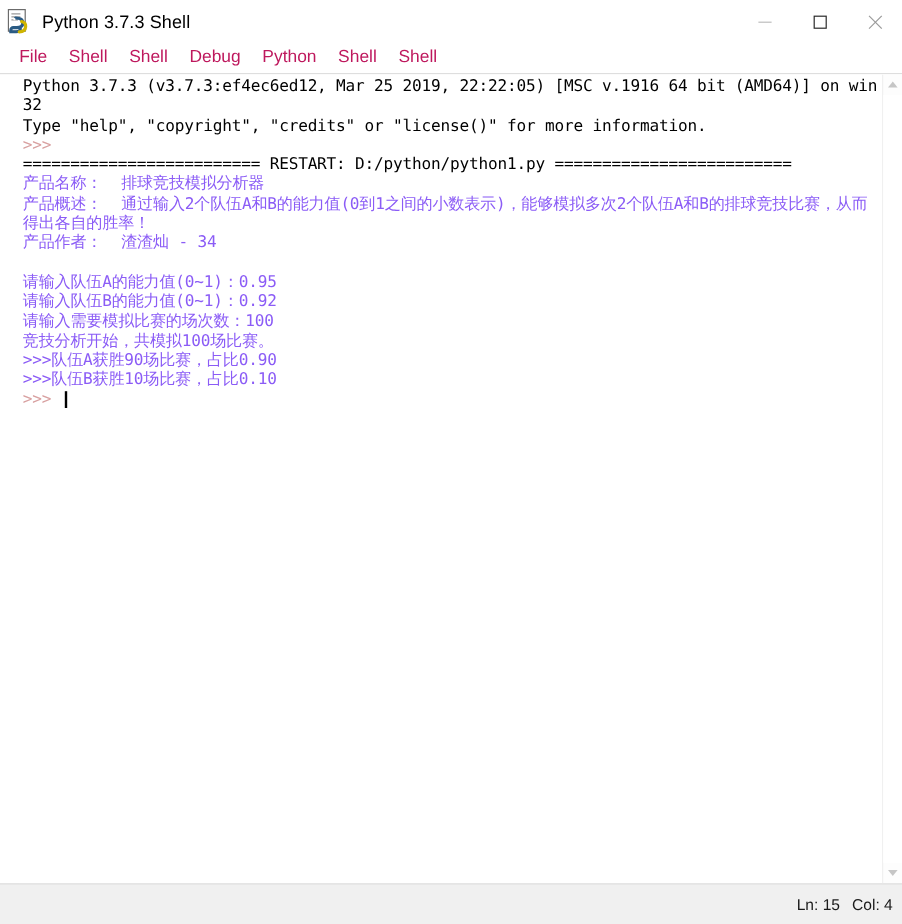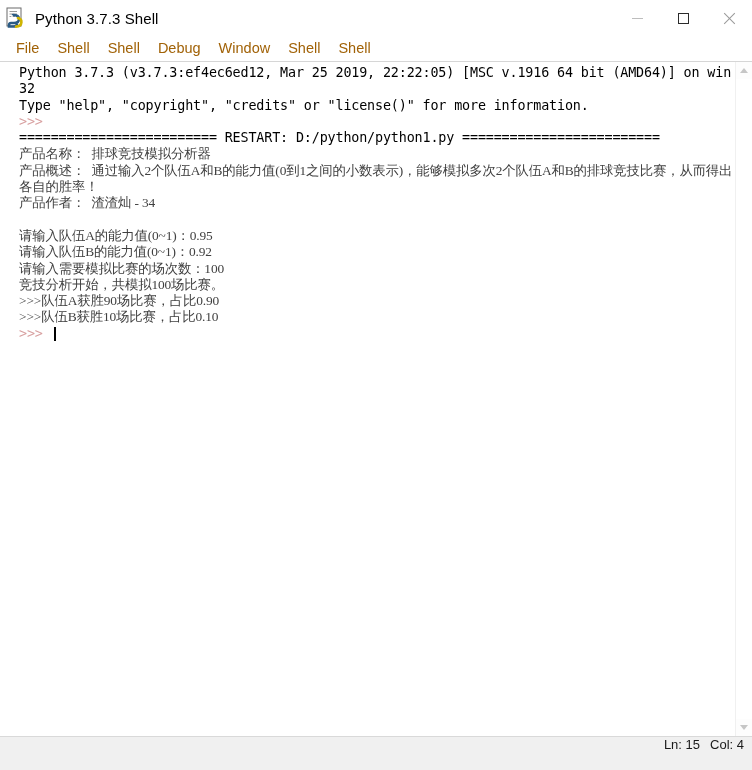--- a/index.html
+++ b/index.html
@@ -104,21 +104,21 @@
     min-height: 26px;
     background: #ffffff;
     display: flex;
     align-items: center;
     padding-left: 7px;
     border-bottom: 1px solid #d6d6d6;
     box-sizing: border-box;
   }
   .menu-item {
     font-size: 14.5px;
-    color: #a16207;
+    color: #be185d;
     padding: 0 9px;
     line-height: 25px;
     white-space: nowrap;
     font-family: "Liberation Sans", sans-serif;
   }
 
   
   .content {
     flex: 1;
     display: flex;
@@ -139,21 +139,21 @@
     font-size: 13.4px;
     line-height: 16.3px;
     white-space: pre-wrap;
     word-break: break-all;
     padding: 3px 2px 0 3px;
     color: #000000;
     letter-spacing: -0.15px;
   }
   .ln { display: block; white-space: pre-wrap; }
   .c-black  { color: #000000; }
-  .c-blue   { color: #404040; font-family: Liberation Serif, serif; }
+  .c-blue   { color: #8b5cf6; }
   .c-prompt { color: #d8a0a0; }
   .caret {
     display: inline-block;
     width: 2px;
     height: 14px;
     background: #000000;
     vertical-align: -3px;
     margin-left: 3px;
   }
 
@@ -202,21 +202,21 @@
     background: #f2f2f2;
   }
 
   
   .statusbar {
     height: 34px;
     min-height: 26px;
     background: #f0f0f0;
     border-top: 1px solid #d9d9d9;
     display: flex;
-    align-items: flex-start;
+    align-items: center;
     justify-content: flex-end;
     padding-right: 8px;
     box-sizing: border-box;
   }
   .status-text {
     font-size: 13px;
     color: #1a1a1a;
     font-family: "Liberation Sans", sans-serif;
     margin-left: 10px;
     white-space: nowrap;
@@ -253,21 +253,21 @@
         <span class="glyph-close"></span>
       </div>
     </div>
   </div>
 
   <div class="menubar">
     <div class="menu-item">File</div>
     <div class="menu-item">Shell</div>
     <div class="menu-item">Shell</div>
     <div class="menu-item">Debug</div>
-    <div class="menu-item">Window</div>
+    <div class="menu-item">Python</div>
     <div class="menu-item">Shell</div>
     <div class="menu-item">Shell</div>
   </div>
 
   <div class="content">
     <div class="textarea">
       <div class="codewrap" id="shell-output"><span class="ln c-black">Python 3.7.3 (v3.7.3:ef4ec6ed12, Mar 25 2019, 22:22:05) [MSC v.1916 64 bit (AMD64)] on win32</span><span class="ln c-black">Type "help", "copyright", "credits" or "license()" for more information.</span><span class="ln c-prompt">&gt;&gt;&gt; </span><span class="ln c-black">========================= RESTART: D:/python/python1.py =========================</span><span class="ln c-blue">产品名称：  排球竞技模拟分析器</span><span class="ln c-blue">产品概述：  通过输入2个队伍A和B的能力值(0到1之间的小数表示)，能够模拟多次2个队伍A和B的排球竞技比赛，从而得出各自的胜率！</span><span class="ln c-blue">产品作者：  渣渣灿 - 34</span><span class="ln c-blue">&nbsp;</span><span class="ln c-blue">请输入队伍A的能力值(0~1)：0.95</span><span class="ln c-blue">请输入队伍B的能力值(0~1)：0.92</span><span class="ln c-blue">请输入需要模拟比赛的场次数：100</span><span class="ln c-blue">竞技分析开始，共模拟100场比赛。</span><span class="ln c-blue">&gt;&gt;&gt;队伍A获胜90场比赛，占比0.90</span><span class="ln c-blue">&gt;&gt;&gt;队伍B获胜10场比赛，占比0.10</span><span class="ln c-prompt">&gt;&gt;&gt; <span class="caret"></span></span></div>
     </div>
 
     <div class="vscroll">

